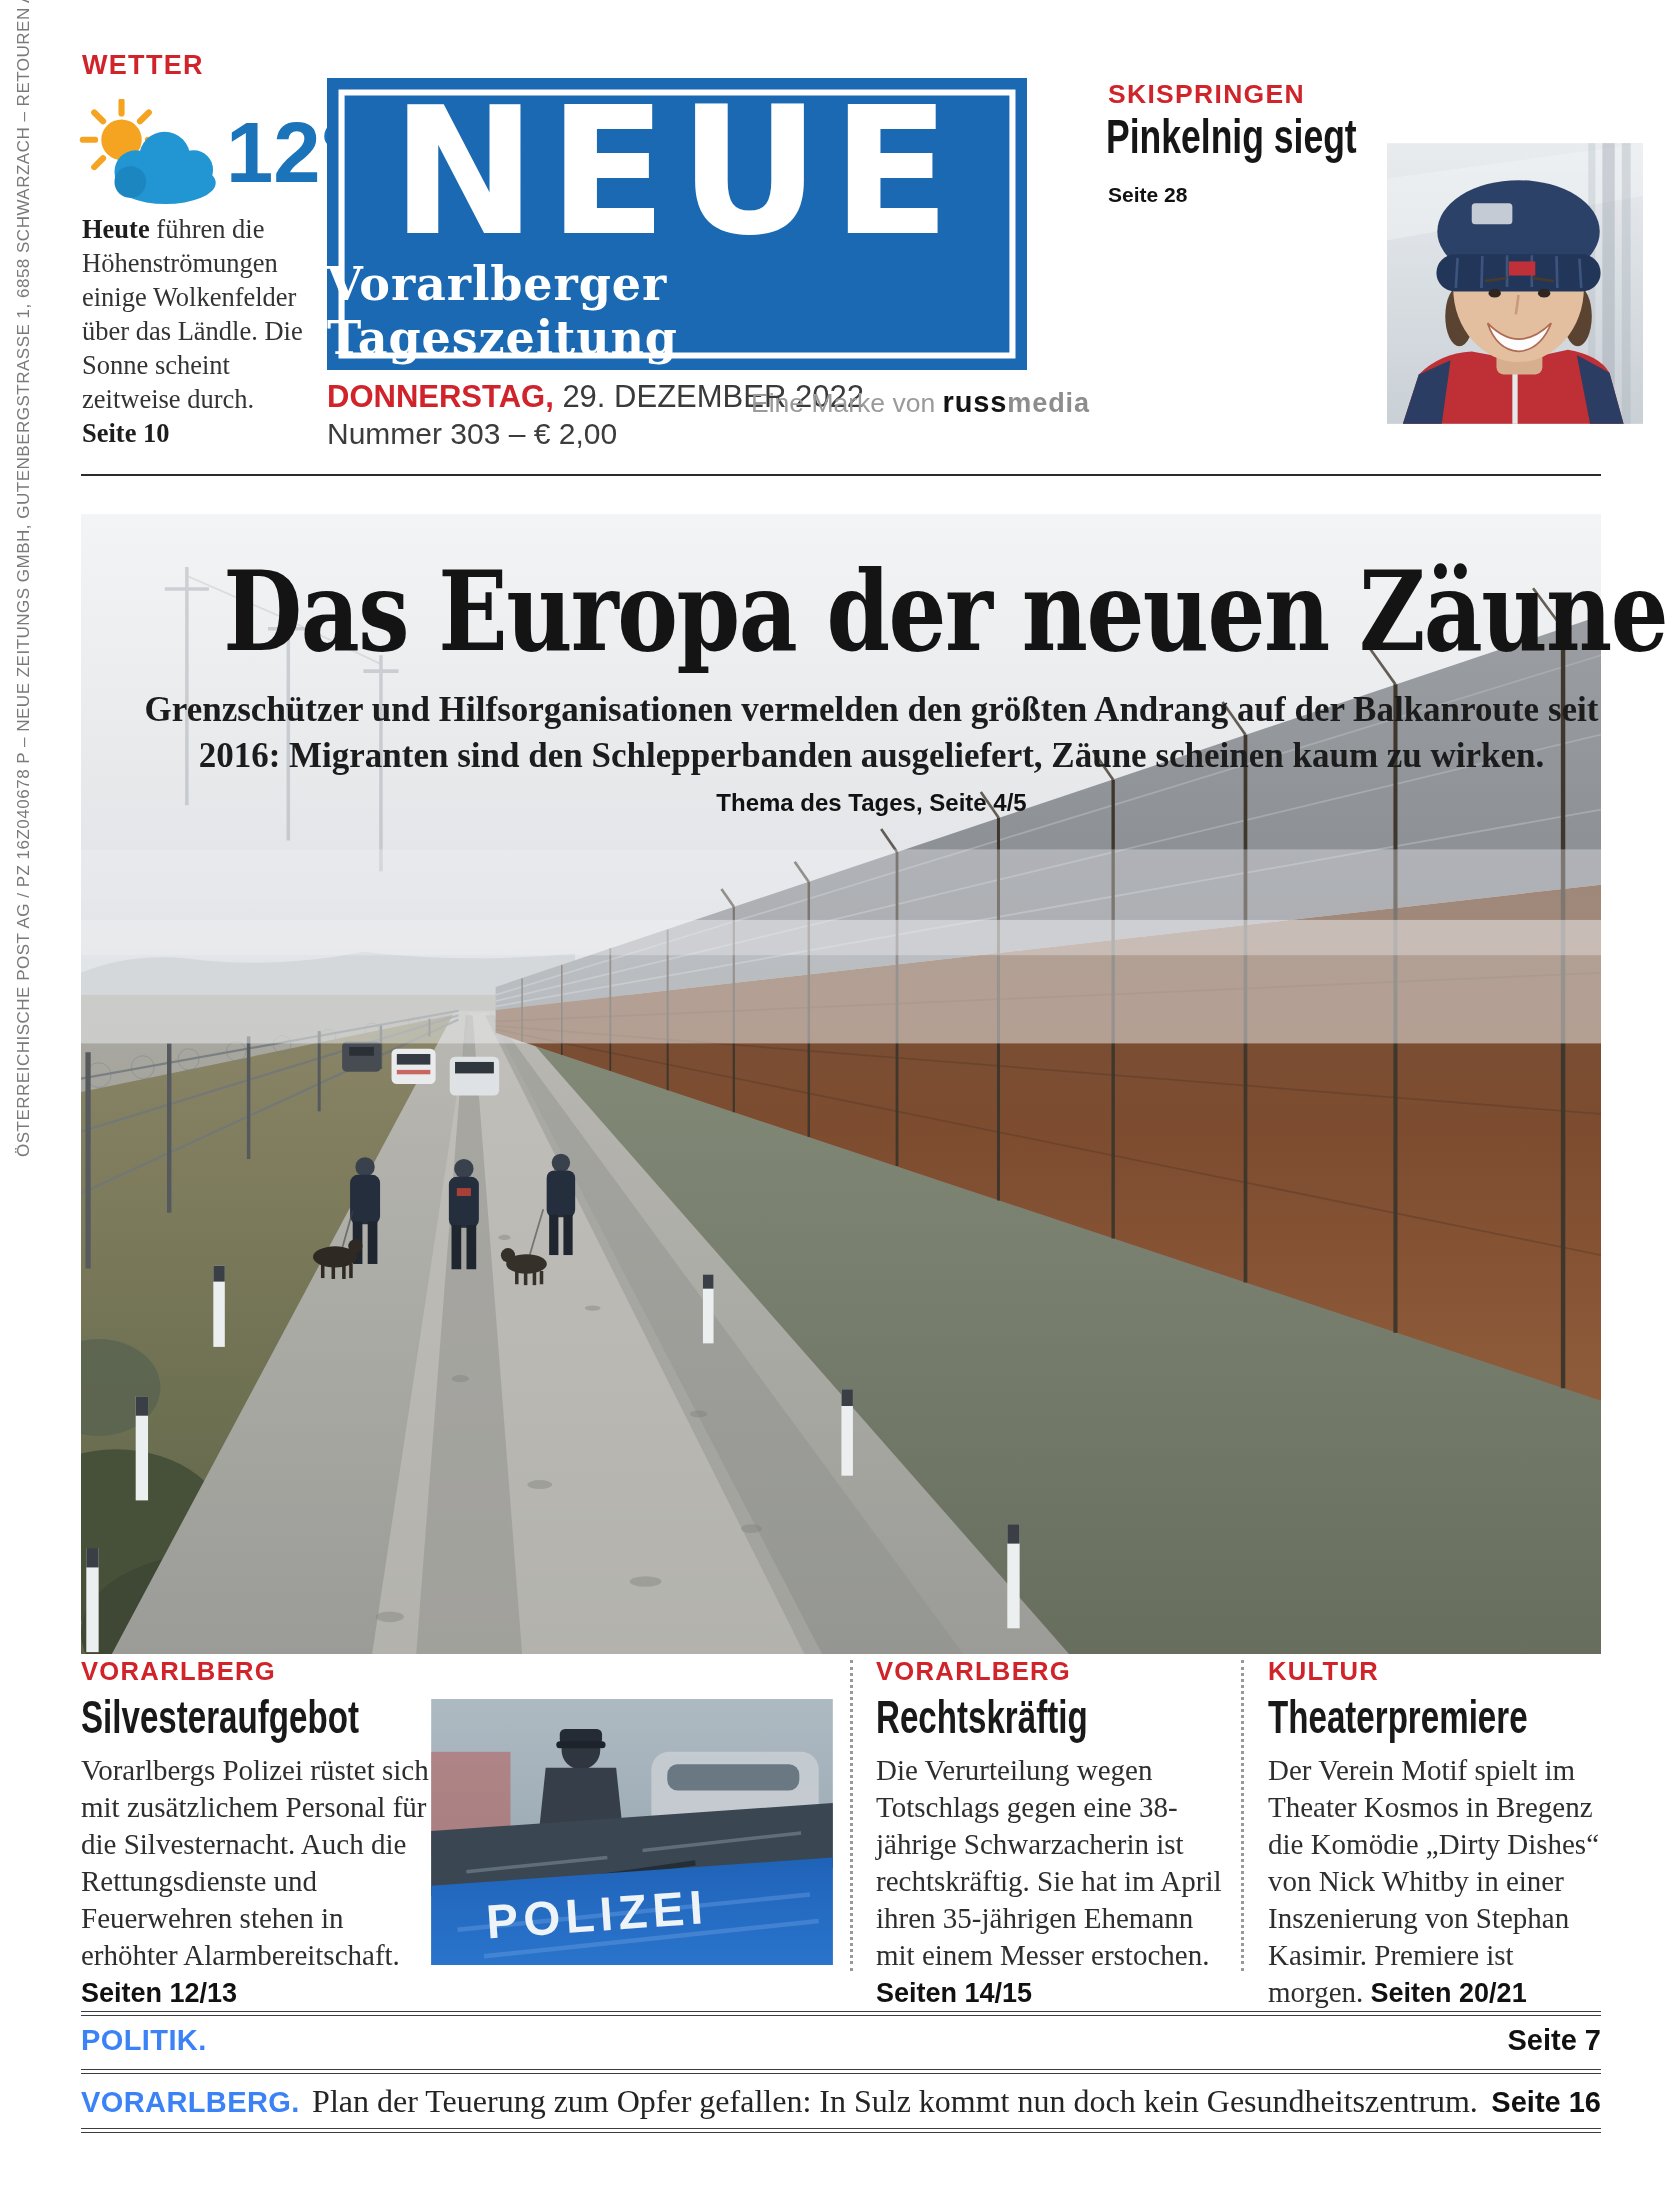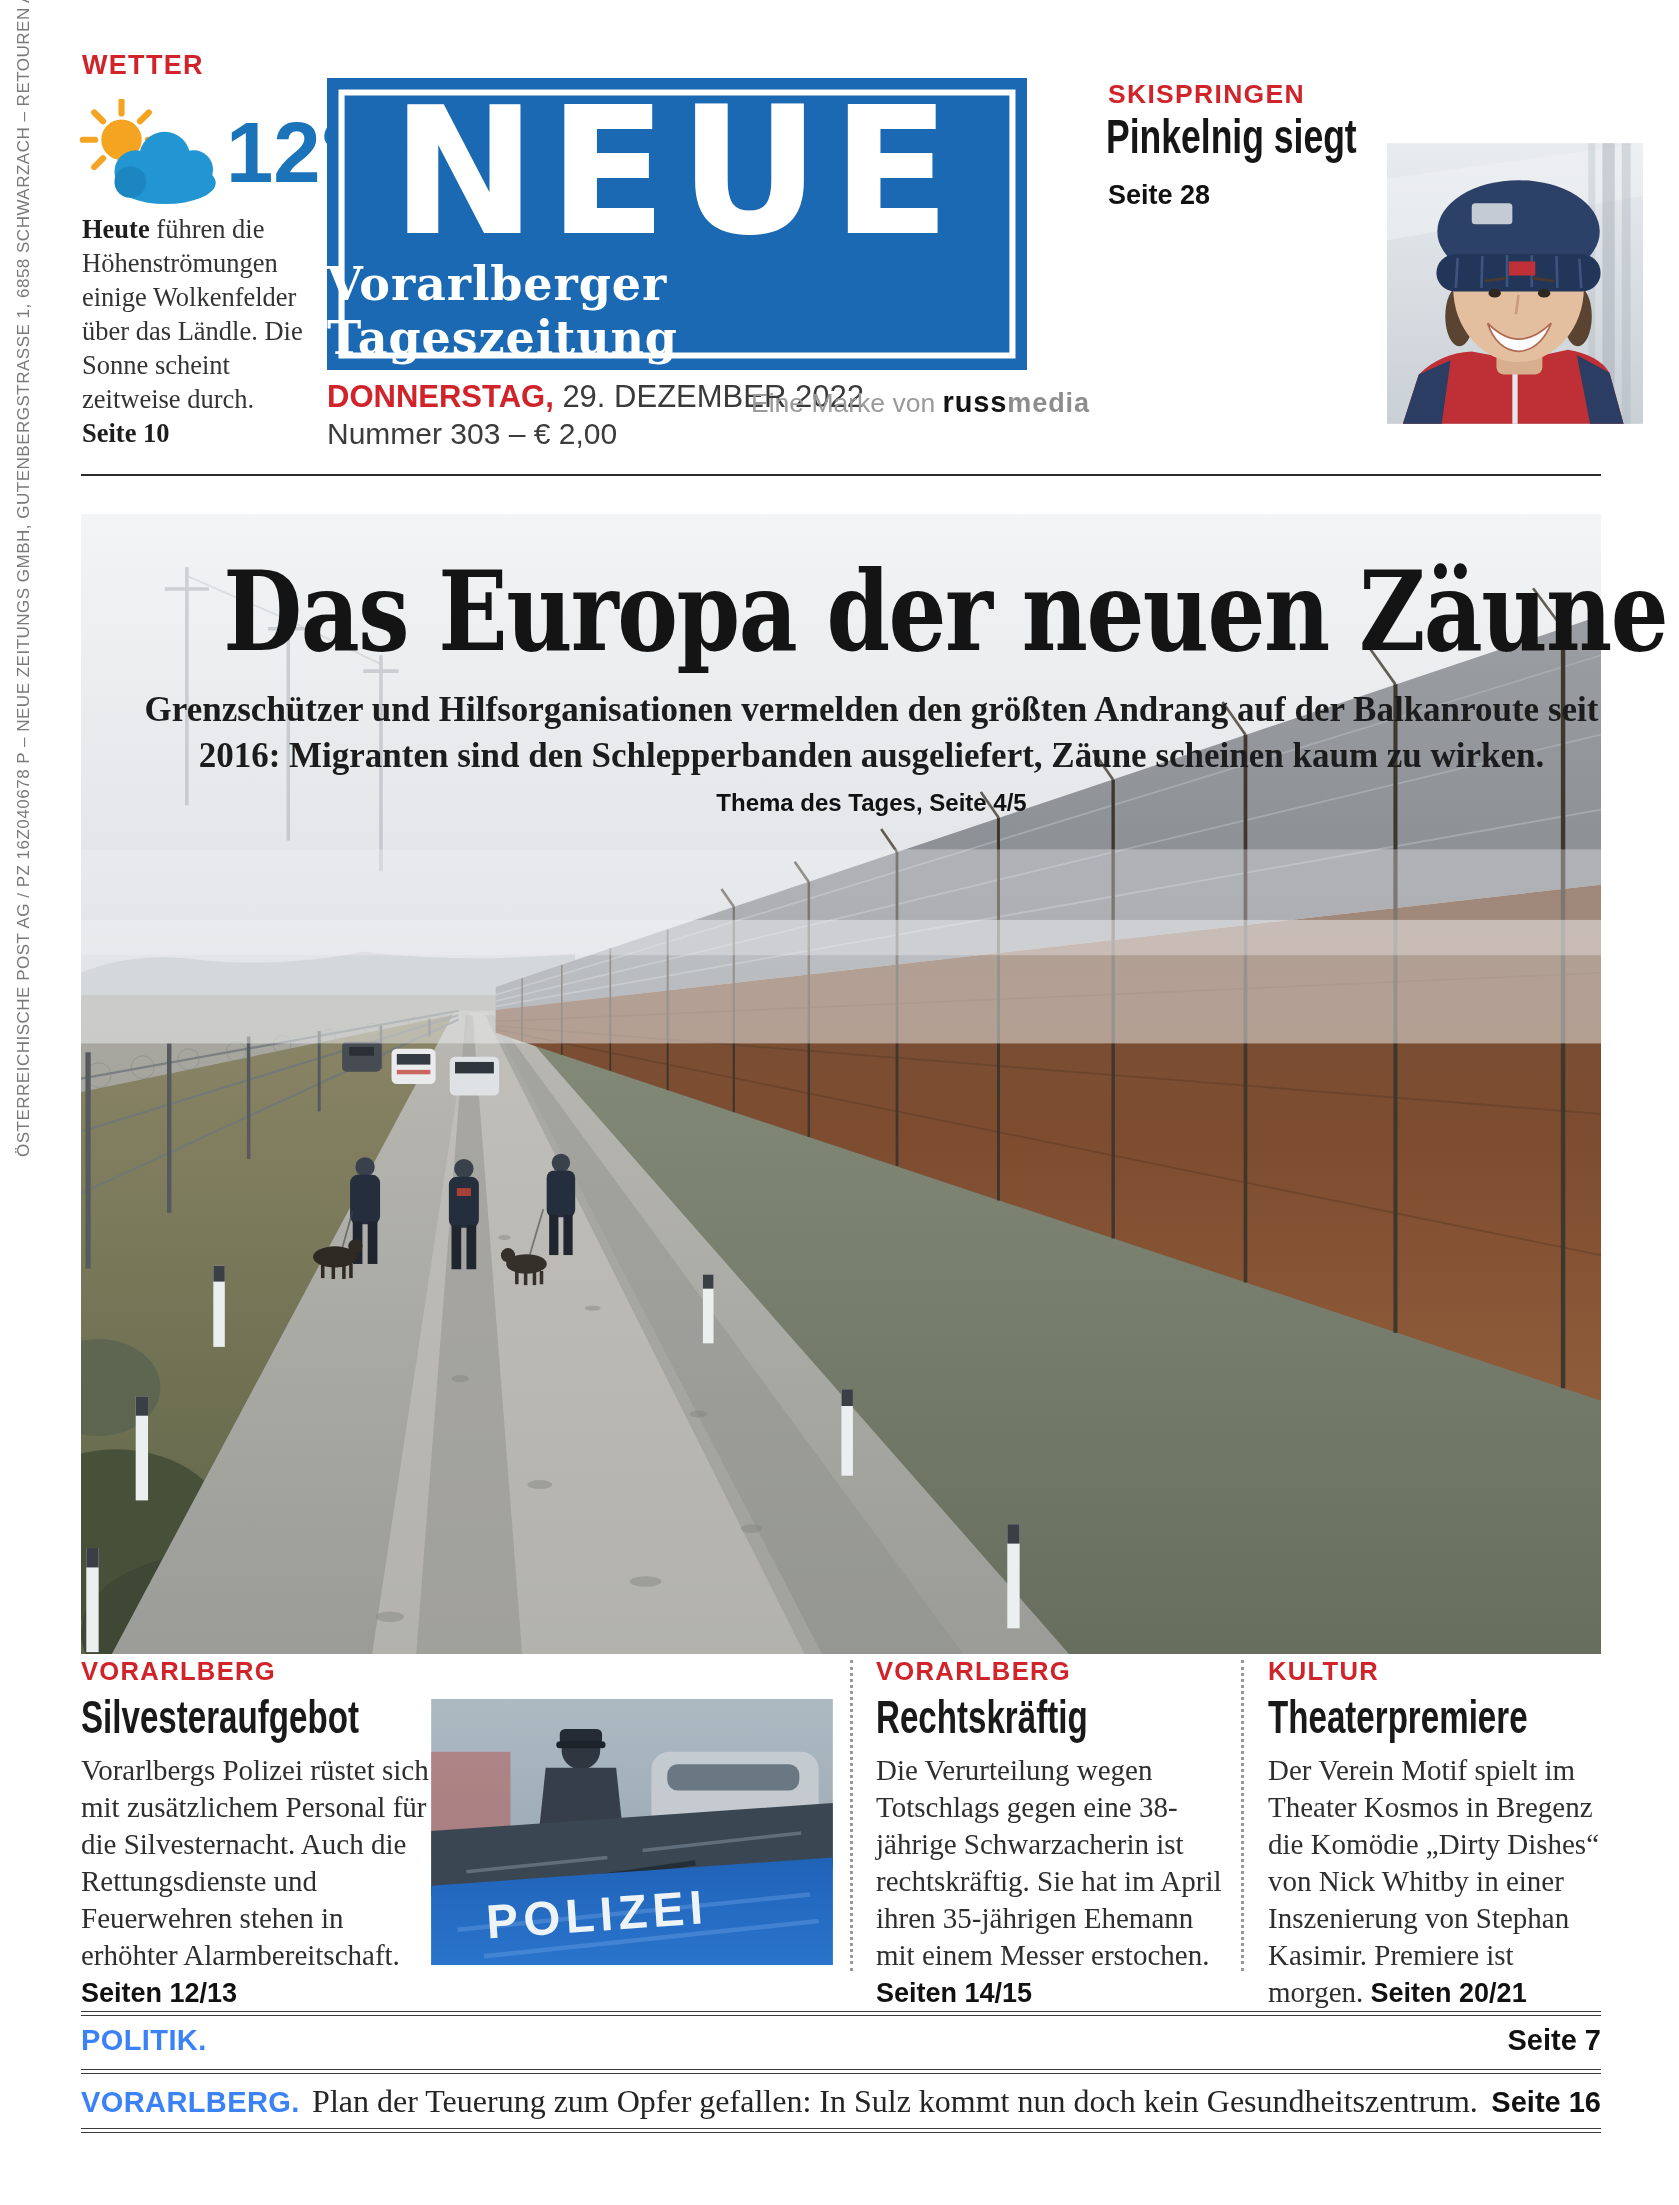--- a/index.html
+++ b/index.html
@@ -34,21 +34,21 @@
   #brandline .b2{font-weight:bold;color:#8d8d8d;font-size:27px;letter-spacing:0.9px;}
   #issueline{left:327px;top:417px;font-size:30px;color:#3c3c3c;}
 
   
   #ski-cat{left:1108px;top:79px;font-size:26.5px;font-weight:bold;color:#d0232a;letter-spacing:1.3px;}
   #ski-head{left:1106px;top:109px;font-size:48px;font-weight:bold;color:#161616;
             transform:scaleX(.74);transform-origin:0 0;white-space:nowrap;letter-spacing:0;}
   #ski-body{left:1108px;top:173px;width:286px;font-family:"Liberation Serif",serif;
             font-size:26.5px;line-height:34px;color:#333;}
   #ski-page{display:block;margin-top:5.3px;font-family:"Liberation Sans",sans-serif;
-            font-weight:bold;font-size:27px;color:#111;}
+            font-weight:bold;font-size:21px;color:#111;}
   #ski-photo{left:1387px;top:143px;width:256px;height:282px;overflow:hidden;}
 
   #rule-header{left:81px;top:474px;width:1520px;border-top:2.6px solid #2b2b2b;height:0;}
 
   
   #lead{left:81px;top:514px;width:1581px;height:1140px;}
   #lead svg{display:block;}
   #lead-headline{left:0;right:0;top:32px;text-align:center;font-family:"DejaVu Serif",serif;
                  font-weight:bold;font-size:111px;color:#141414;transform:scaleX(.82);
                  letter-spacing:-1.8px;white-space:nowrap;}

